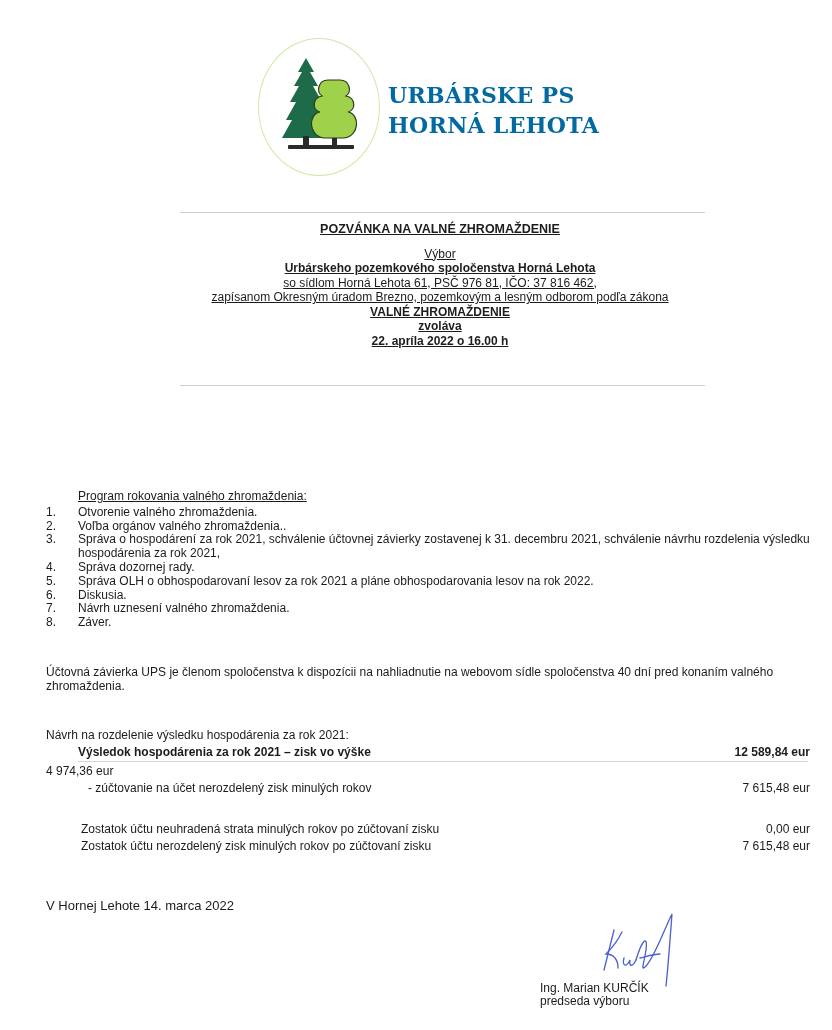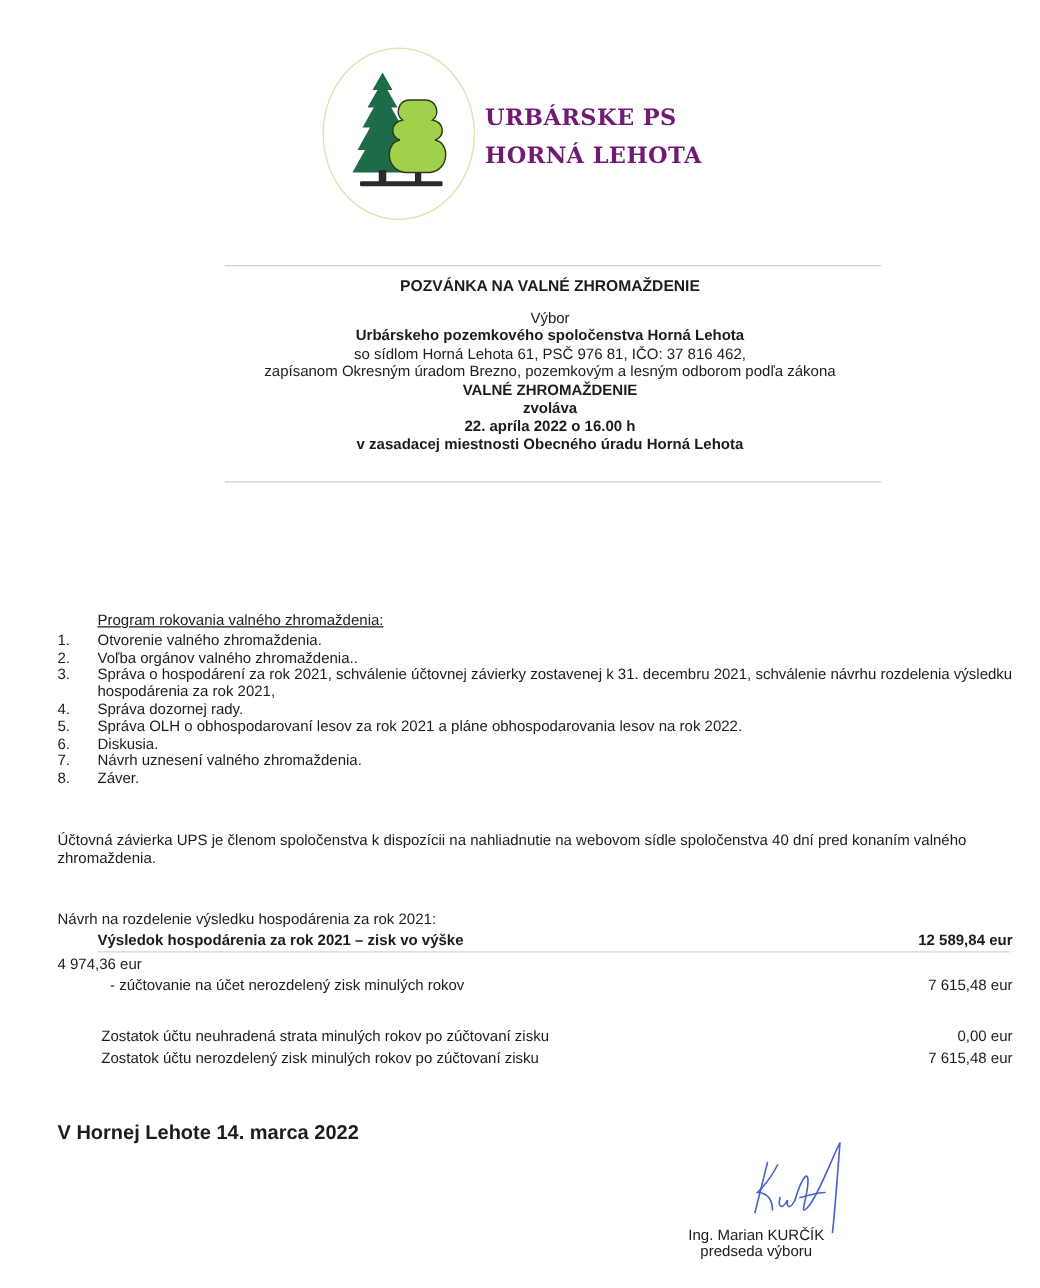--- a/index.html
+++ b/index.html
@@ -8,48 +8,48 @@
     font-family: "Liberation Sans", sans-serif; color: #1c1c1c;
   }
   .logo-wrap { position: absolute; left: 258px; top: 38px; width: 350px; height: 140px; }
   .logo-oval {
     position: absolute; left: 0; top: 0; width: 120px; height: 136px;
     border: 1.5px solid #cfe8a8; border-radius: 50%;
   }
   .logo-trees { position: absolute; left: 18px; top: 18px; width: 90px; height: 100px; }
   .logo-text {
     position: absolute; left: 130px; top: 42px;
-    font-family: "DejaVu Serif", serif; font-weight: bold; font-size: 18px;
-    line-height: 30px; color: #701a75; letter-spacing: 0.3px;
+    font-family: "DejaVu Serif", serif; font-weight: bold; font-size: 22px;
+    line-height: 30px; color: #0369a1; letter-spacing: 0.3px;
   }
   .rule { position: absolute; left: 180px; width: 525px; height: 0; border-top: 1px solid #cfcfcf; }
   .header-block {
     position: absolute; left: 150px; width: 580px; text-align: center;
-    font-size: 12px; line-height: 14.5px;
+    font-size: 12px; line-height: 14.5px; text-decoration: underline;
   }
   .title { font-weight: bold; font-size: 12.5px; }
   .b { font-weight: bold; }
   .agenda { position: absolute; left: 46px; top: 490px; width: 780px; font-size: 12px; line-height: 13.8px; }
   .agenda-heading { margin-left: 32px; text-decoration: underline; margin-bottom: 2px; }
   .agenda-item { display: flex; }
   .agenda-num { width: 32px; flex: 0 0 32px; }
   .agenda-text { flex: 1; }
   .para { position: absolute; left: 46px; top: 666px; width: 760px; font-size: 12px; line-height: 13.8px; }
   .fin { position: absolute; left: 46px; top: 727px; width: 764px; font-size: 12px; }
   .fin-row { display: flex; justify-content: space-between; height: 17px; line-height: 17px; }
   .fin-row .lbl { }
   .fin-row .amt { }
   .ind1 { padding-left: 32px; }
   .ind2 { padding-left: 42px; }
   .ind3 { padding-left: 35px; }
   .fin-rule { height: 0; border-top: 1px solid #d6d6d6; margin: 0 0 1px 32px; width: 730px; }
   .gap { height: 24px; }
-  .date { position: absolute; left: 46px; top: 898px; font-size: 16px; font-weight: bold; }
+  .date { position: absolute; left: 46px; top: 898px; font-size: 13px; }
   .signature { position: absolute; left: 596px; top: 910px; width: 100px; height: 80px; }
-  .signer { position: absolute; left: 540px; top: 982px; width: 130px; text-align: center; font-size: 12px; line-height: 13px; }
+  .signer { position: absolute; left: 540px; top: 982px; width: 130px; text-align: left; font-size: 12px; line-height: 13px; }
 </style>
 </head>
 <body>
 
 <div class="logo-wrap">
   <div class="logo-oval"></div>
   <svg class="logo-trees" viewBox="0 0 90 100">
     <polygon points="30,2 38,16 34,16 42,30 37,30 46,46 40,46 50,64 44,64 54,82 6,82 16,64 10,64 20,46 14,46 23,30 18,30 26,16 22,16" fill="#1e6b4a"></polygon>
     <rect x="27" y="80" width="6" height="10" fill="#2a2a2a"></rect>
     <g fill="#9fd24a" stroke="#2a3a1a" stroke-width="1.2">
@@ -69,21 +69,20 @@
 <div class="header-block" style="top:222px;">
   <div class="title">POZVÁNKA NA VALNÉ ZHROMAŽDENIE</div>
   <div style="height:10px;"></div>
   <div>Výbor</div>
   <div class="b">Urbárskeho pozemkového spoločenstva Horná Lehota</div>
   <div>so sídlom Horná Lehota 61, PSČ 976 81, IČO: 37 816 462,</div>
   <div>zapísanom Okresným úradom Brezno, pozemkovým a lesným odborom podľa zákona</div>
   <div class="b">VALNÉ ZHROMAŽDENIE</div>
   <div class="b">zvoláva</div>
   <div class="b">22. apríla 2022 o 16.00 h</div>
-  <div class="b">v zasadacej miestnosti Obecného úradu Horná Lehota</div>
 </div>
 
 <div class="rule" style="top:385px;"></div>
 
 <div class="agenda">
   <div class="agenda-heading">Program rokovania valného zhromaždenia:</div>
   <div class="agenda-item">
       <span class="agenda-num">1.</span>
       <span class="agenda-text">Otvorenie valného zhromaždenia.</span>
     </div>

